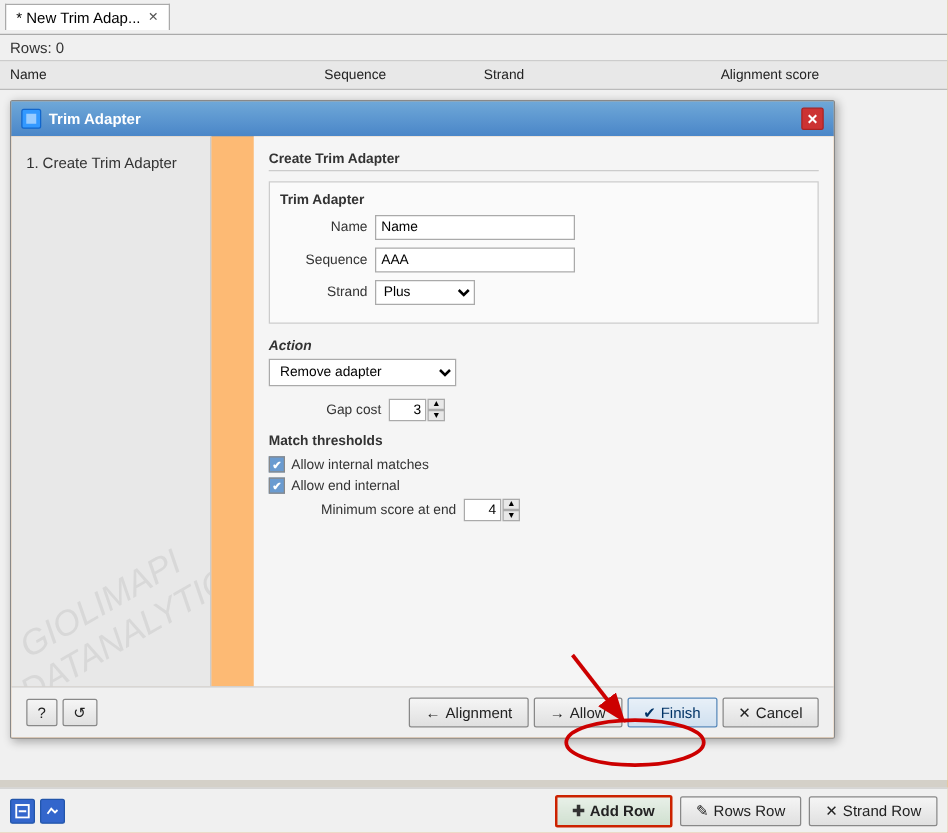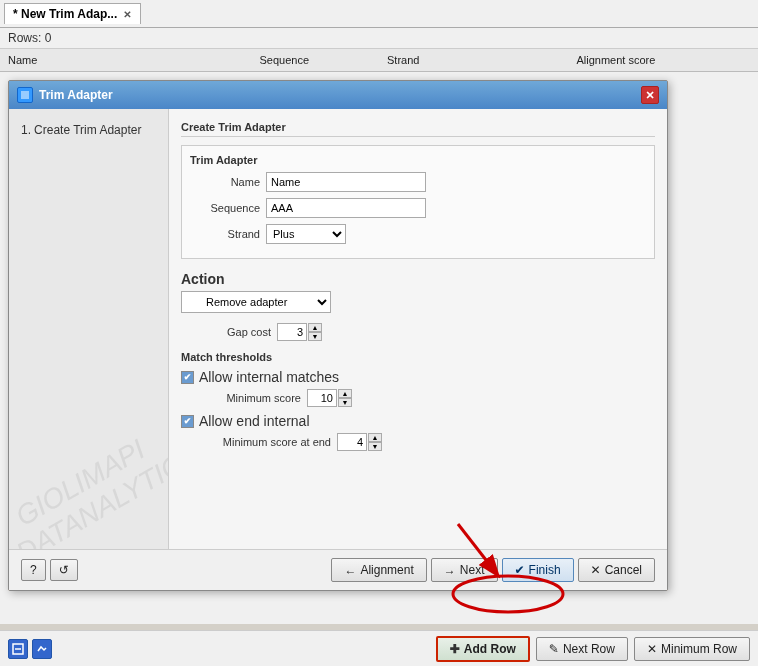--- a/index.html
+++ b/index.html
@@ -17,21 +17,20 @@
     }
     .tab {
       background: #fff;
       border: 1px solid #aaa;
       border-bottom: none;
       padding: 3px 8px;
       display: flex;
       align-items: center;
       gap: 6px;
       font-size: 11px;
-      font-weight: bold;
     }
     .tab-close {
       font-size: 10px;
       cursor: pointer;
       color: #555;
     }
 
     
     .rows-bar {
       background: #f0f0f0;
@@ -137,20 +136,21 @@
       display: flex;
       align-items: center;
       justify-content: center;
       font-weight: bold;
     }
 
     
     .dialog-body {
       display: flex;
       min-height: 440px;
+      gap: 34px;
     }
 
     
     .dialog-left {
       width: 160px;
       background: #e8e8e8;
       border-right: 1px solid #ccc;
       padding: 12px;
       position: relative;
       overflow: hidden;
@@ -229,21 +229,21 @@
       padding: 1px 2px;
       font-size: 11px;
       background: white;
       width: 80px;
       height: 20px;
     }
 
     
     .action-select {
       border: 1px solid #aaa;
-      padding: 1px 20px;
+      padding: 1px 4px;
       font-size: 11px;
       background: white;
       width: 150px;
       height: 22px;
     }
 
     
     .spinner-group {
       display: flex;
       align-items: center;
@@ -291,21 +291,21 @@
       align-items: center;
       justify-content: center;
       cursor: pointer;
     }
     .checkbox-check {
       color: white;
       font-size: 9px;
       font-weight: bold;
     }
     .checkbox-label {
-      font-size: 14px;
+      font-size: 11px;
       color: #333;
     }
 
     
     .dialog-footer {
       border-top: 1px solid #ccc;
       padding: 8px 12px;
       display: flex;
       align-items: center;
       justify-content: space-between;
@@ -440,21 +440,21 @@
               <span class="form-label">Strand</span>
               <select class="form-select">
                 <option>Plus</option>
                 <option>Minus</option>
                 <option>Both</option>
               </select>
             </div>
           </div>
 
           <div style="margin-bottom:10px;">
-            <div style="font-size:14px;font-weight:bold;color:#333;margin-bottom:4px;">Action</div>
+            <div style="font-size:11px;font-weight:bold;color:#333;margin-bottom:4px;font-style:italic;">Action</div>
             <select class="action-select">
               <option>Remove adapter</option>
               <option>Trim adapter</option>
             </select>
           </div>
 
           <div style="margin-bottom:10px;">
 
 
             <div class="form-group">
@@ -472,30 +472,20 @@
           <div>
             <div style="font-size:11px;font-weight:bold;color:#333;margin-bottom:6px;">Match thresholds</div>
 
             <div class="checkbox-group">
               <div class="checkbox-box">
                 <span class="checkbox-check">✔</span>
               </div>
               <span class="checkbox-label">Allow internal matches</span>
             </div>
 
-            <div class="form-group indented" style="margin-bottom:6px;">
-              <span class="form-label" style="min-width:100px;">Minimum score</span>
-              <div class="spinner-group">
-                <input class="spinner-input" type="text" value="10" style="">
-                <div class="spinner-btns">
-                  <button class="spinner-btn">▲</button>
-                  <button class="spinner-btn">▼</button>
-                </div>
-              </div>
-            </div>
 
             <div class="checkbox-group">
               <div class="checkbox-box">
                 <span class="checkbox-check">✔</span>
               </div>
               <span class="checkbox-label">Allow end internal</span>
             </div>
 
             <div class="form-group indented">
               <span class="form-label" style="min-width:130px;">Minimum score at end</span>
@@ -521,21 +511,21 @@
             <span>↺</span>
           </button>
         </div>
         <div class="footer-right">
           <button class="btn btn-nav">
             <span>←</span>
             <span>Alignment</span>
           </button>
           <button class="btn btn-nav">
             <span>→</span>
-            <span>Next</span>
+            <span>Allow</span>
           </button>
           <button class="btn btn-finish">
             <span>✔</span>
             <span>Finish</span>
           </button>
           <button class="btn">
             <span>✕</span>
             <span>Cancel</span>
           </button>
         </div>
@@ -573,19 +563,19 @@
         </svg>
     </div>
   </div>
   <div class="spacer"></div>
   <button class="bottom-btn bottom-btn-add" style="border:2px solid #cc2200;background:linear-gradient(to bottom,#e8f0e8,#d0e0d0);">
     <span style="color:#333;">✚</span>
     <span>Add Row</span>
   </button>
   <button class="bottom-btn">
     <span>✎</span>
-    <span>Next Row</span>
+    <span>Rows Row</span>
   </button>
   <button class="bottom-btn">
     <span>✕</span>
-    <span>Minimum Row</span>
+    <span>Strand Row</span>
   </button>
 </div>
 
 </body></html>

